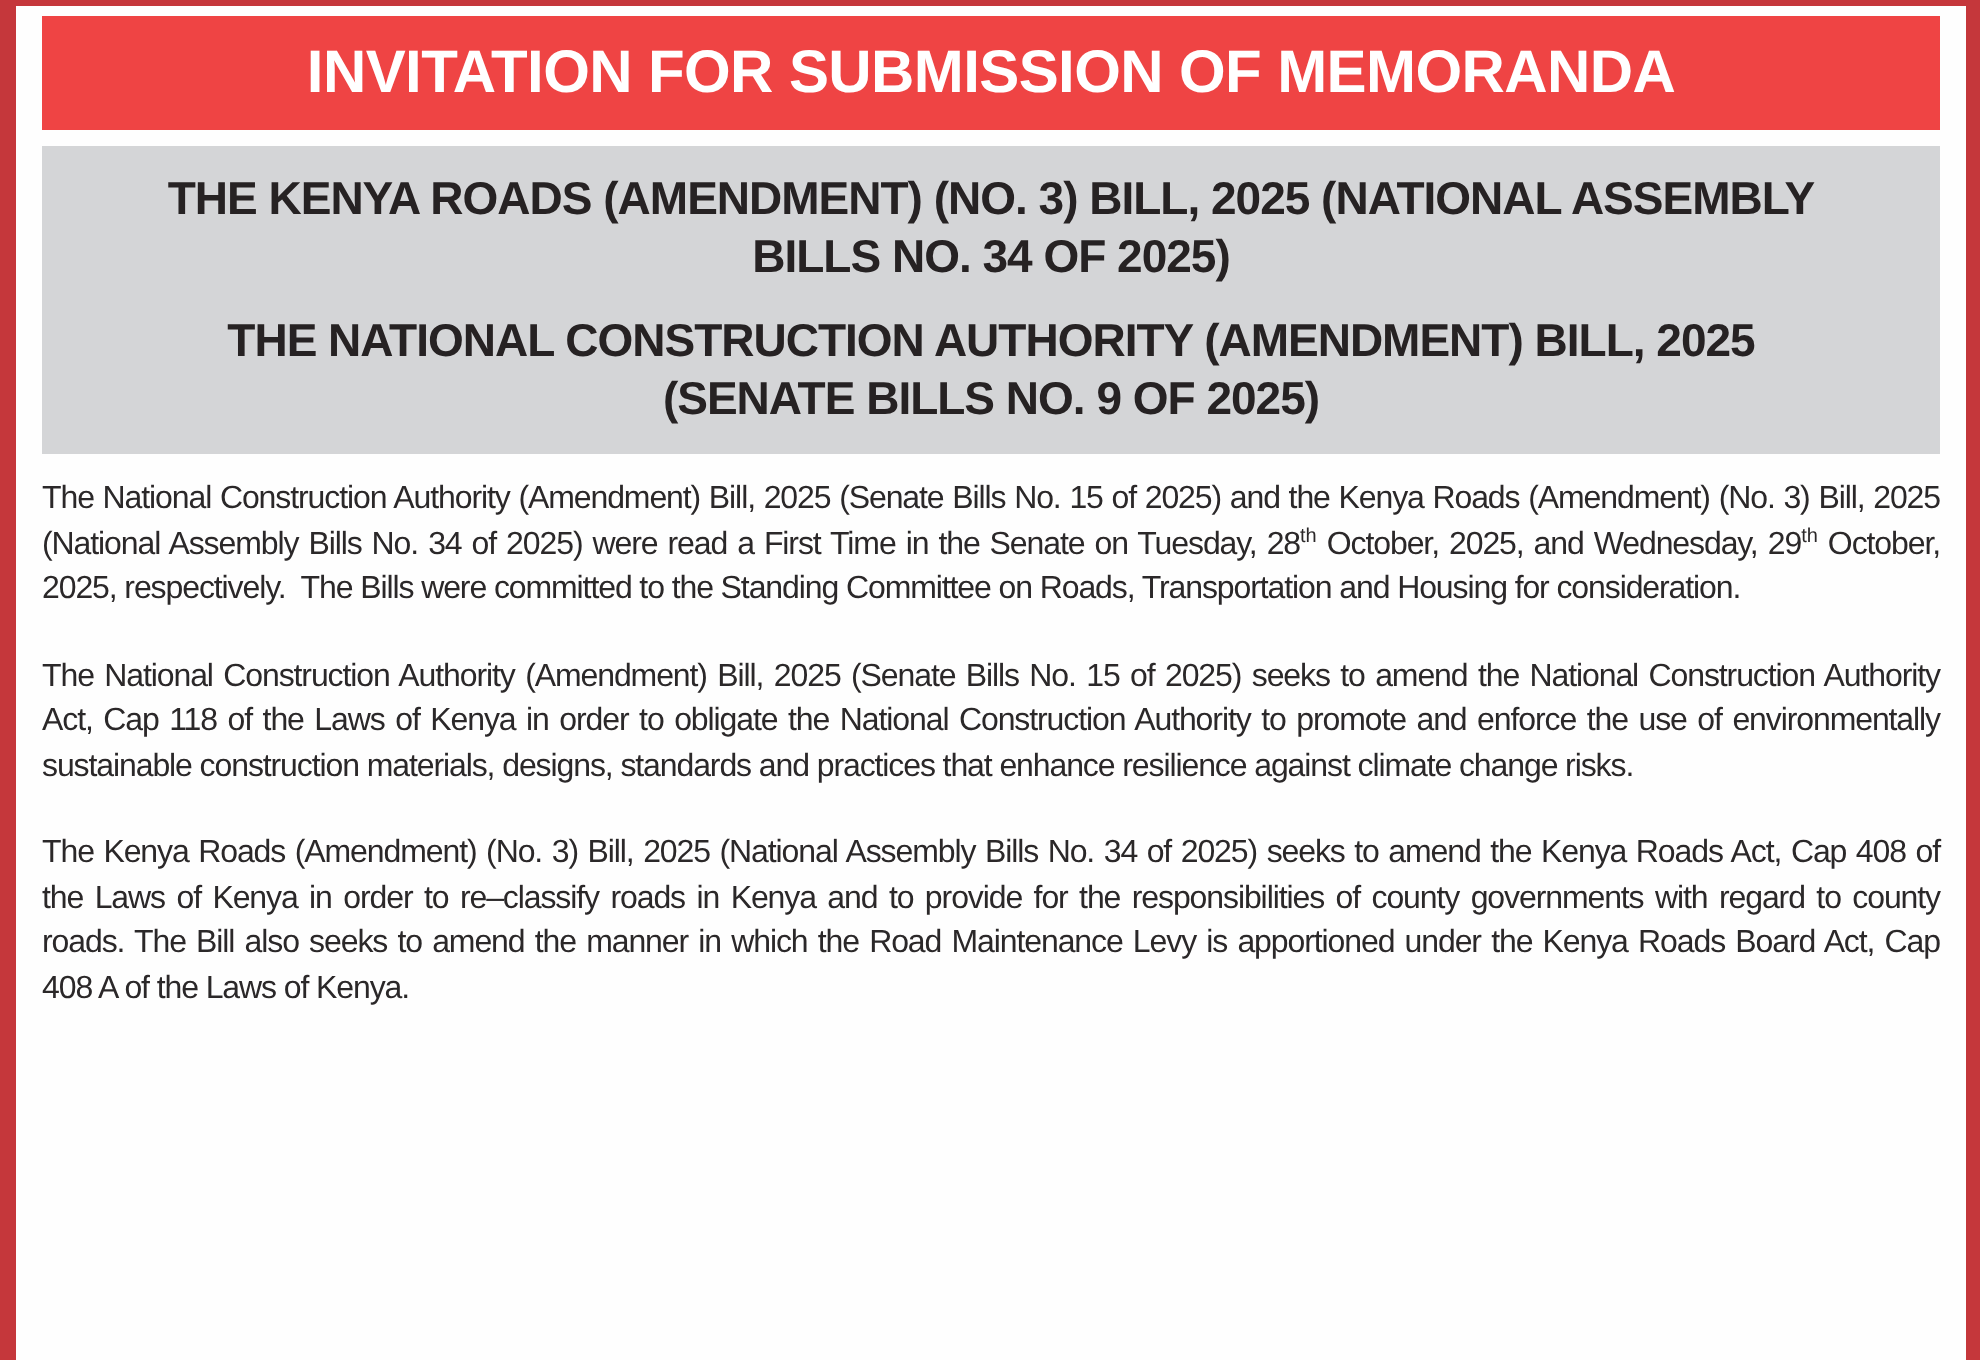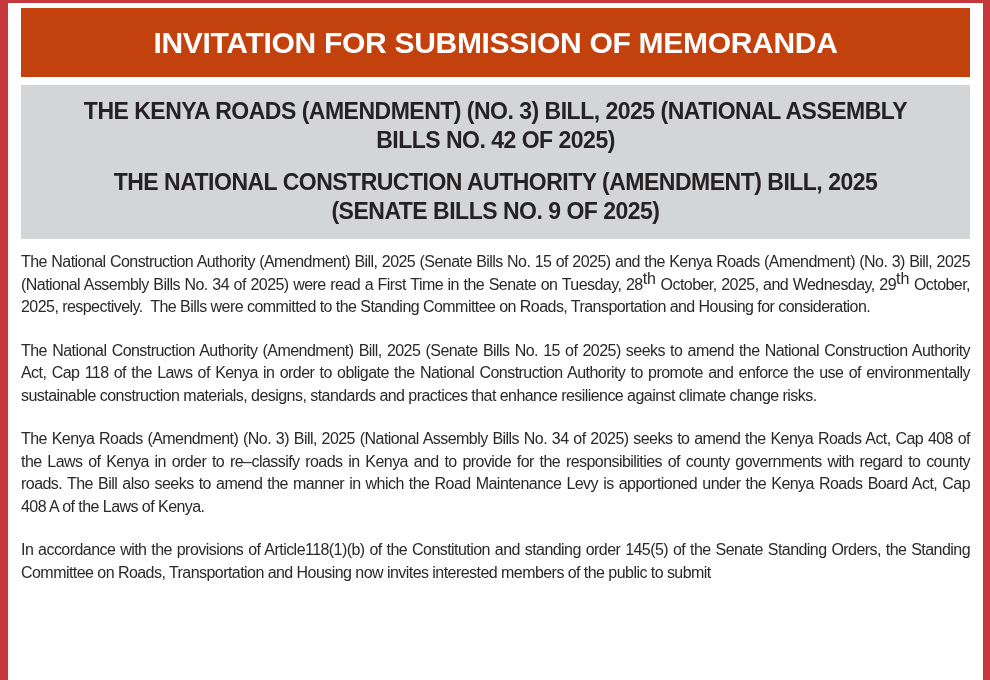--- a/index.html
+++ b/index.html
@@ -16,22 +16,22 @@
     height: 680px;
     background: #fefefe;
     border-left: 8px solid #c5373b;
     border-right: 7px solid #c5373b;
     border-top: 3px solid #c5373b;
     padding: 5px 13px 0 13px;
     font-family: "Liberation Sans", "DejaVu Sans", sans-serif;
     color: #262223;
   }
   .banner {
-    background: #c2410c;
-    height: 69px;
+    background: #ef4444;
+    height: 57px;
     display: flex;
     align-items: center;
     justify-content: center;
   }
   .banner-title {
     color: #ffffff;
     font-size: 30px;
     font-weight: bold;
     letter-spacing: -0.3px;
     white-space: nowrap;
@@ -60,50 +60,49 @@
     font-size: 16px;
     line-height: 22.5px;
     letter-spacing: -0.55px;
     text-align: justify;
     color: #2b2829;
   }
   .notice-body p {
     margin: 0 0 21px 0;
   }
   sup {
-    font-size: 16px;
+    font-size: 10px;
     line-height: 0;
     vertical-align: 6px;
     letter-spacing: 0;
   }
 </style>
 </head>
 <body>
 
 <div class="page">
 
   <div class="banner">
     <span class="banner-title">INVITATION FOR SUBMISSION OF MEMORANDA</span>
   </div>
 
   <div class="title-box">
     <div class="bill-title">
       <span class="line">THE KENYA ROADS (AMENDMENT) (NO. 3) BILL, 2025 (NATIONAL ASSEMBLY</span>
-      <span class="line">BILLS NO. 42 OF 2025)</span>
+      <span class="line">BILLS NO. 34 OF 2025)</span>
     </div>
     <div class="bill-title">
       <span class="line">THE NATIONAL CONSTRUCTION AUTHORITY (AMENDMENT) BILL, 2025</span>
       <span class="line">(SENATE BILLS NO. 9 OF 2025)</span>
     </div>
   </div>
 
   <div class="notice-body">
     <p><span>The National Construction Authority (Amendment) Bill, 2025 (Senate Bills No. 15 of 2025) and the Kenya Roads (Amendment) (No. 3) Bill, 2025 (National Assembly Bills No. 34 of 2025) were read a First Time in the Senate on Tuesday, 28</span><sup>th</sup><span> October, 2025, and Wednesday, 29</span><sup>th</sup><span> October, 2025, respectively.&nbsp; The Bills were committed to the Standing Committee on Roads, Transportation and Housing for consideration.</span></p>
 
     <p>The National Construction Authority (Amendment) Bill, 2025 (Senate Bills No. 15 of 2025) seeks to amend the National Construction Authority Act, Cap 118 of the Laws of Kenya in order to obligate the National Construction Authority to promote and enforce the use of environmentally sustainable construction materials, designs, standards and practices that enhance resilience against climate change risks.</p>
 
     <p>The Kenya Roads (Amendment) (No. 3) Bill, 2025 (National Assembly Bills No. 34 of 2025) seeks to amend the Kenya Roads Act, Cap 408 of the Laws of Kenya in order to re–classify roads in Kenya and to provide for the responsibilities of county governments with regard to county roads. The Bill also seeks to amend the manner in which the Road Maintenance Levy is apportioned under the Kenya Roads Board Act, Cap 408 A of the Laws of Kenya.</p>
 
 
-    <p>In accordance with the provisions of Article118(1)(b) of the Constitution and standing order 145(5) of the Senate Standing Orders, the Standing Committee on Roads, Transportation and Housing now invites interested members of the public to submit</p>
   </div>
 
 </div>
 
 </body></html>

